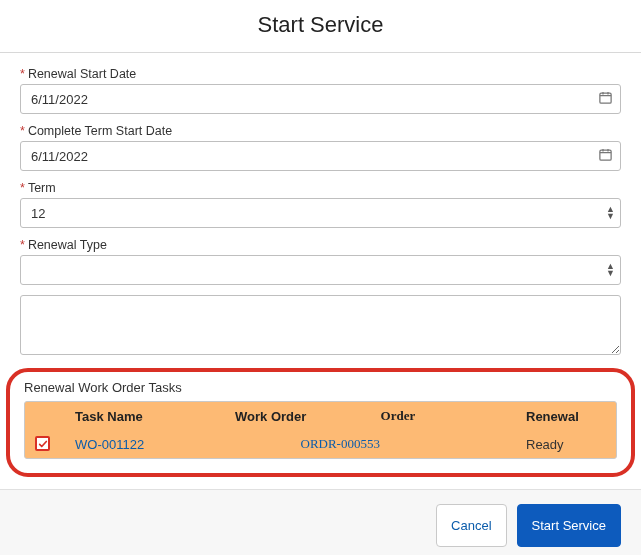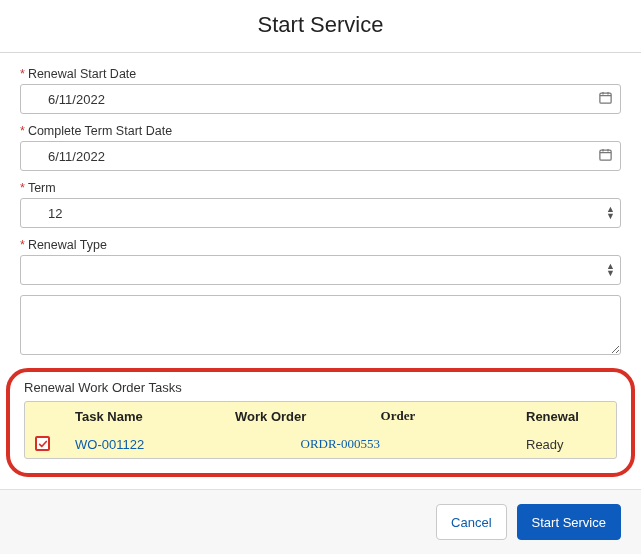--- a/index.html
+++ b/index.html
@@ -50,21 +50,21 @@
     position: relative;
     width: 100%;
     margin-bottom: 10px;
   }
   .field-input input,
   .field-input .select-box {
     width: 100%;
     height: 30px;
     border: 1px solid #bfbfbf;
     border-radius: 3px;
-    padding: 0 30px 0 27px;
+    padding: 0 30px 0 10px;
     font-size: 13px;
     color: #333;
     background: #fff;
   }
   .field-input textarea {
     width: 100%;
     height: 60px;
     border: 1px solid #bfbfbf;
     border-radius: 3px;
     padding: 6px 10px;
@@ -102,21 +102,21 @@
     margin: 0 6px;
   }
   .tasks-label {
     font-size: 13px;
     color: #333;
     margin-bottom: 6px;
   }
   .tasks-table {
     border: 1px solid #c9c9c9;
     border-radius: 3px;
-    background: #fef9c3;
+    background: #fdba74;
   }
   .tasks-row {
     display: flex;
     align-items: center;
     padding: 6px 10px;
   }
   .col-check  { width: 40px; }
   .col-task   { flex: 1.1; }
   .col-wo     { flex: 1; }
   .col-order  { flex: 1; font-family: Liberation Serif, serif; }
@@ -142,21 +142,21 @@
   .footer {
     background: #f7f7f7;
     border-top: 1px solid #e0e0e0;
     padding: 14px 20px;
     display: flex;
     justify-content: flex-end;
     gap: 10px;
     margin-top: 12px;
   }
   .btn {
-    height: 36px;
+    height: 43px;
     border-radius: 4px;
     font-size: 13px;
     padding: 8px 14px;
     cursor: pointer;
     border: 1px solid transparent;
   }
   .btn-secondary {
     background: #fff;
     border-color: #c9c9c9;
     color: #0b5cab;

